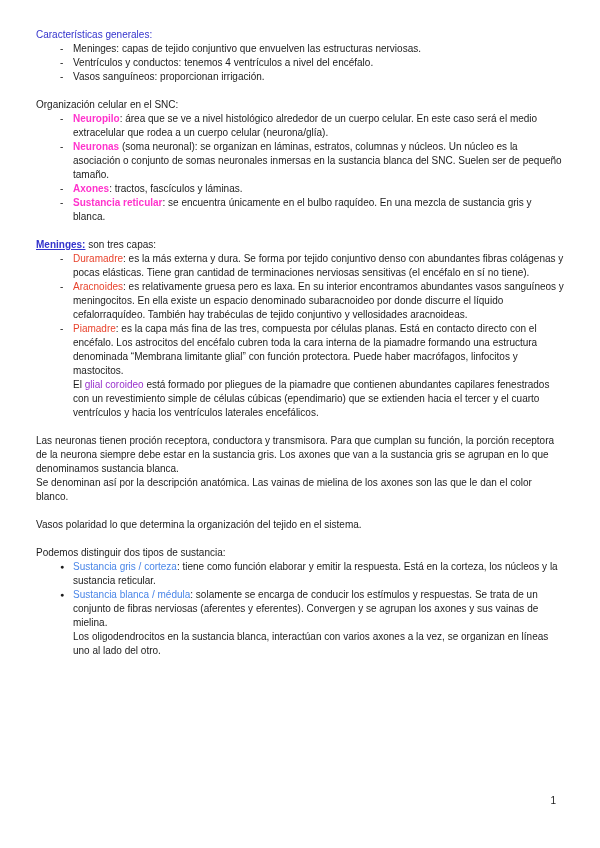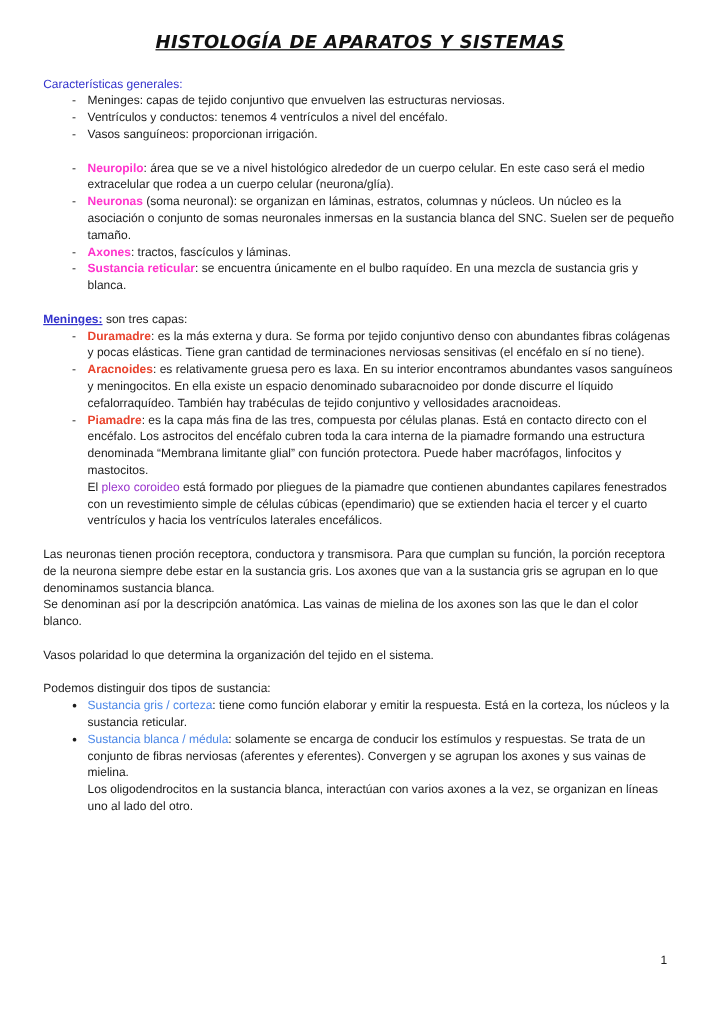--- a/index.html
+++ b/index.html
@@ -27,21 +27,21 @@
     letter-spacing: 0.3px;
     text-decoration: underline;
     color: #111111;
     margin: 0 0 22px 0;
   }
   .block { margin: 0 0 14px 0; }
   .block.tight { margin-bottom: 16px; }
   p.line { margin: 0; }
   .heading-blue { color: var(--heading_blue, #3333cc); }
   .term-magenta { color: var(--magenta, #ff33cc); font-weight: 700; text-align: right; }
-  .term-red { color: var(--red, #e8432d); font-weight: 700; }
+  .term-red { color: var(--red, #e8432d); font-weight: 400; }
   .term-purple { color: var(--purple, #9933cc); }
   .term-cornflower { color: var(--cornflower, #4a86e8); text-align: right; }
   .term-meninges {
     color: var(--heading_blue, #3333cc);
     font-weight: 700;
     text-decoration: underline;
     margin-top: 40px;
   }
   .blist { margin: 0; }
   .bitem { display: flex; padding-left: 24px; }
@@ -56,41 +56,41 @@
     right: 44px;
     font-size: 10px;
     color: #1c1c1c;
   }
 </style>
 </head>
 <body>
 
 <div class="page">
 
-  <h1 class="doc-title">HISTOLOGÍA DE APARATOS Y SISTEMAS</h1>
 
   <div class="block">
     <p class="line heading-blue">Características generales:</p>
     <div class="blist">
       <div class="bitem">
         <span class="bmark">-</span>
         <div class="bcontent">Meninges: capas de tejido conjuntivo que envuelven las estructuras nerviosas.</div>
       </div>
       <div class="bitem">
         <span class="bmark">-</span>
         <div class="bcontent">Ventrículos y conductos: tenemos 4 ventrículos a nivel del encéfalo.</div>
       </div>
       <div class="bitem">
         <span class="bmark">-</span>
         <div class="bcontent">Vasos sanguíneos: proporcionan irrigación.</div>
       </div>
     </div>
   </div>
 
   <div class="block">
+    <p class="line">Organización celular en el SNC:</p>
     <div class="blist">
       <div class="bitem">
         <span class="bmark">-</span>
         <div class="bcontent"><span class="term-magenta">Neuropilo</span><span>: área que se ve a nivel histológico alrededor de un cuerpo celular. En este caso será el medio extracelular que rodea a un cuerpo celular (neurona/glía).</span></div>
       </div>
       <div class="bitem">
         <span class="bmark">-</span>
         <div class="bcontent"><span class="term-magenta">Neuronas</span><span> (soma neuronal): se organizan en láminas, estratos, columnas y núcleos. Un núcleo es la asociación o conjunto de somas neuronales inmersas en la sustancia blanca del SNC. Suelen ser de pequeño tamaño.</span></div>
       </div>
       <div class="bitem">
@@ -111,21 +111,21 @@
         <span class="bmark">-</span>
         <div class="bcontent"><span class="term-red">Duramadre</span><span>: es la más externa y dura. Se forma por tejido conjuntivo denso con abundantes fibras colágenas y pocas elásticas. Tiene gran cantidad de terminaciones nerviosas sensitivas (el encéfalo en sí no tiene).</span></div>
       </div>
       <div class="bitem">
         <span class="bmark">-</span>
         <div class="bcontent"><span class="term-red">Aracnoides</span><span>: es relativamente gruesa pero es laxa. En su interior encontramos abundantes vasos sanguíneos y meningocitos. En ella existe un espacio denominado subaracnoideo por donde discurre el líquido cefalorraquídeo. También hay trabéculas de tejido conjuntivo y vellosidades aracnoideas.</span></div>
       </div>
       <div class="bitem">
         <span class="bmark">-</span>
         <div class="bcontent"><span class="term-red">Piamadre</span><span>: es la capa más fina de las tres, compuesta por células planas. Está en contacto directo con el encéfalo. Los astrocitos del encéfalo cubren toda la cara interna de la piamadre formando una estructura denominada “Membrana limitante glial” con función protectora. Puede haber macrófagos, linfocitos y mastocitos.</span>
-          <p class="line"><span>El </span><span class="term-purple">plexo coroideo</span><span> está formado por pliegues de la piamadre que contienen abundantes capilares fenestrados con un revestimiento simple de células cúbicas (ependimario) que se extienden hacia el tercer y el cuarto ventrículos y hacia los ventrículos laterales encefálicos.</span></p>
+          <p class="line"><span>El </span><span class="term-purple">glial coroideo</span><span> está formado por pliegues de la piamadre que contienen abundantes capilares fenestrados con un revestimiento simple de células cúbicas (ependimario) que se extienden hacia el tercer y el cuarto ventrículos y hacia los ventrículos laterales encefálicos.</span></p>
         </div>
       </div>
     </div>
   </div>
 
   <div class="block">
     <p class="line">Las neuronas tienen proción receptora, conductora y transmisora. Para que cumplan su función, la porción receptora de la neurona siempre debe estar en la sustancia gris. Los axones que van a la sustancia gris se agrupan en lo que denominamos sustancia blanca.</p>
     <p class="line">Se denominan así por la descripción anatómica. Las vainas de mielina de los axones son las que le dan el color blanco.</p>
   </div>
 

